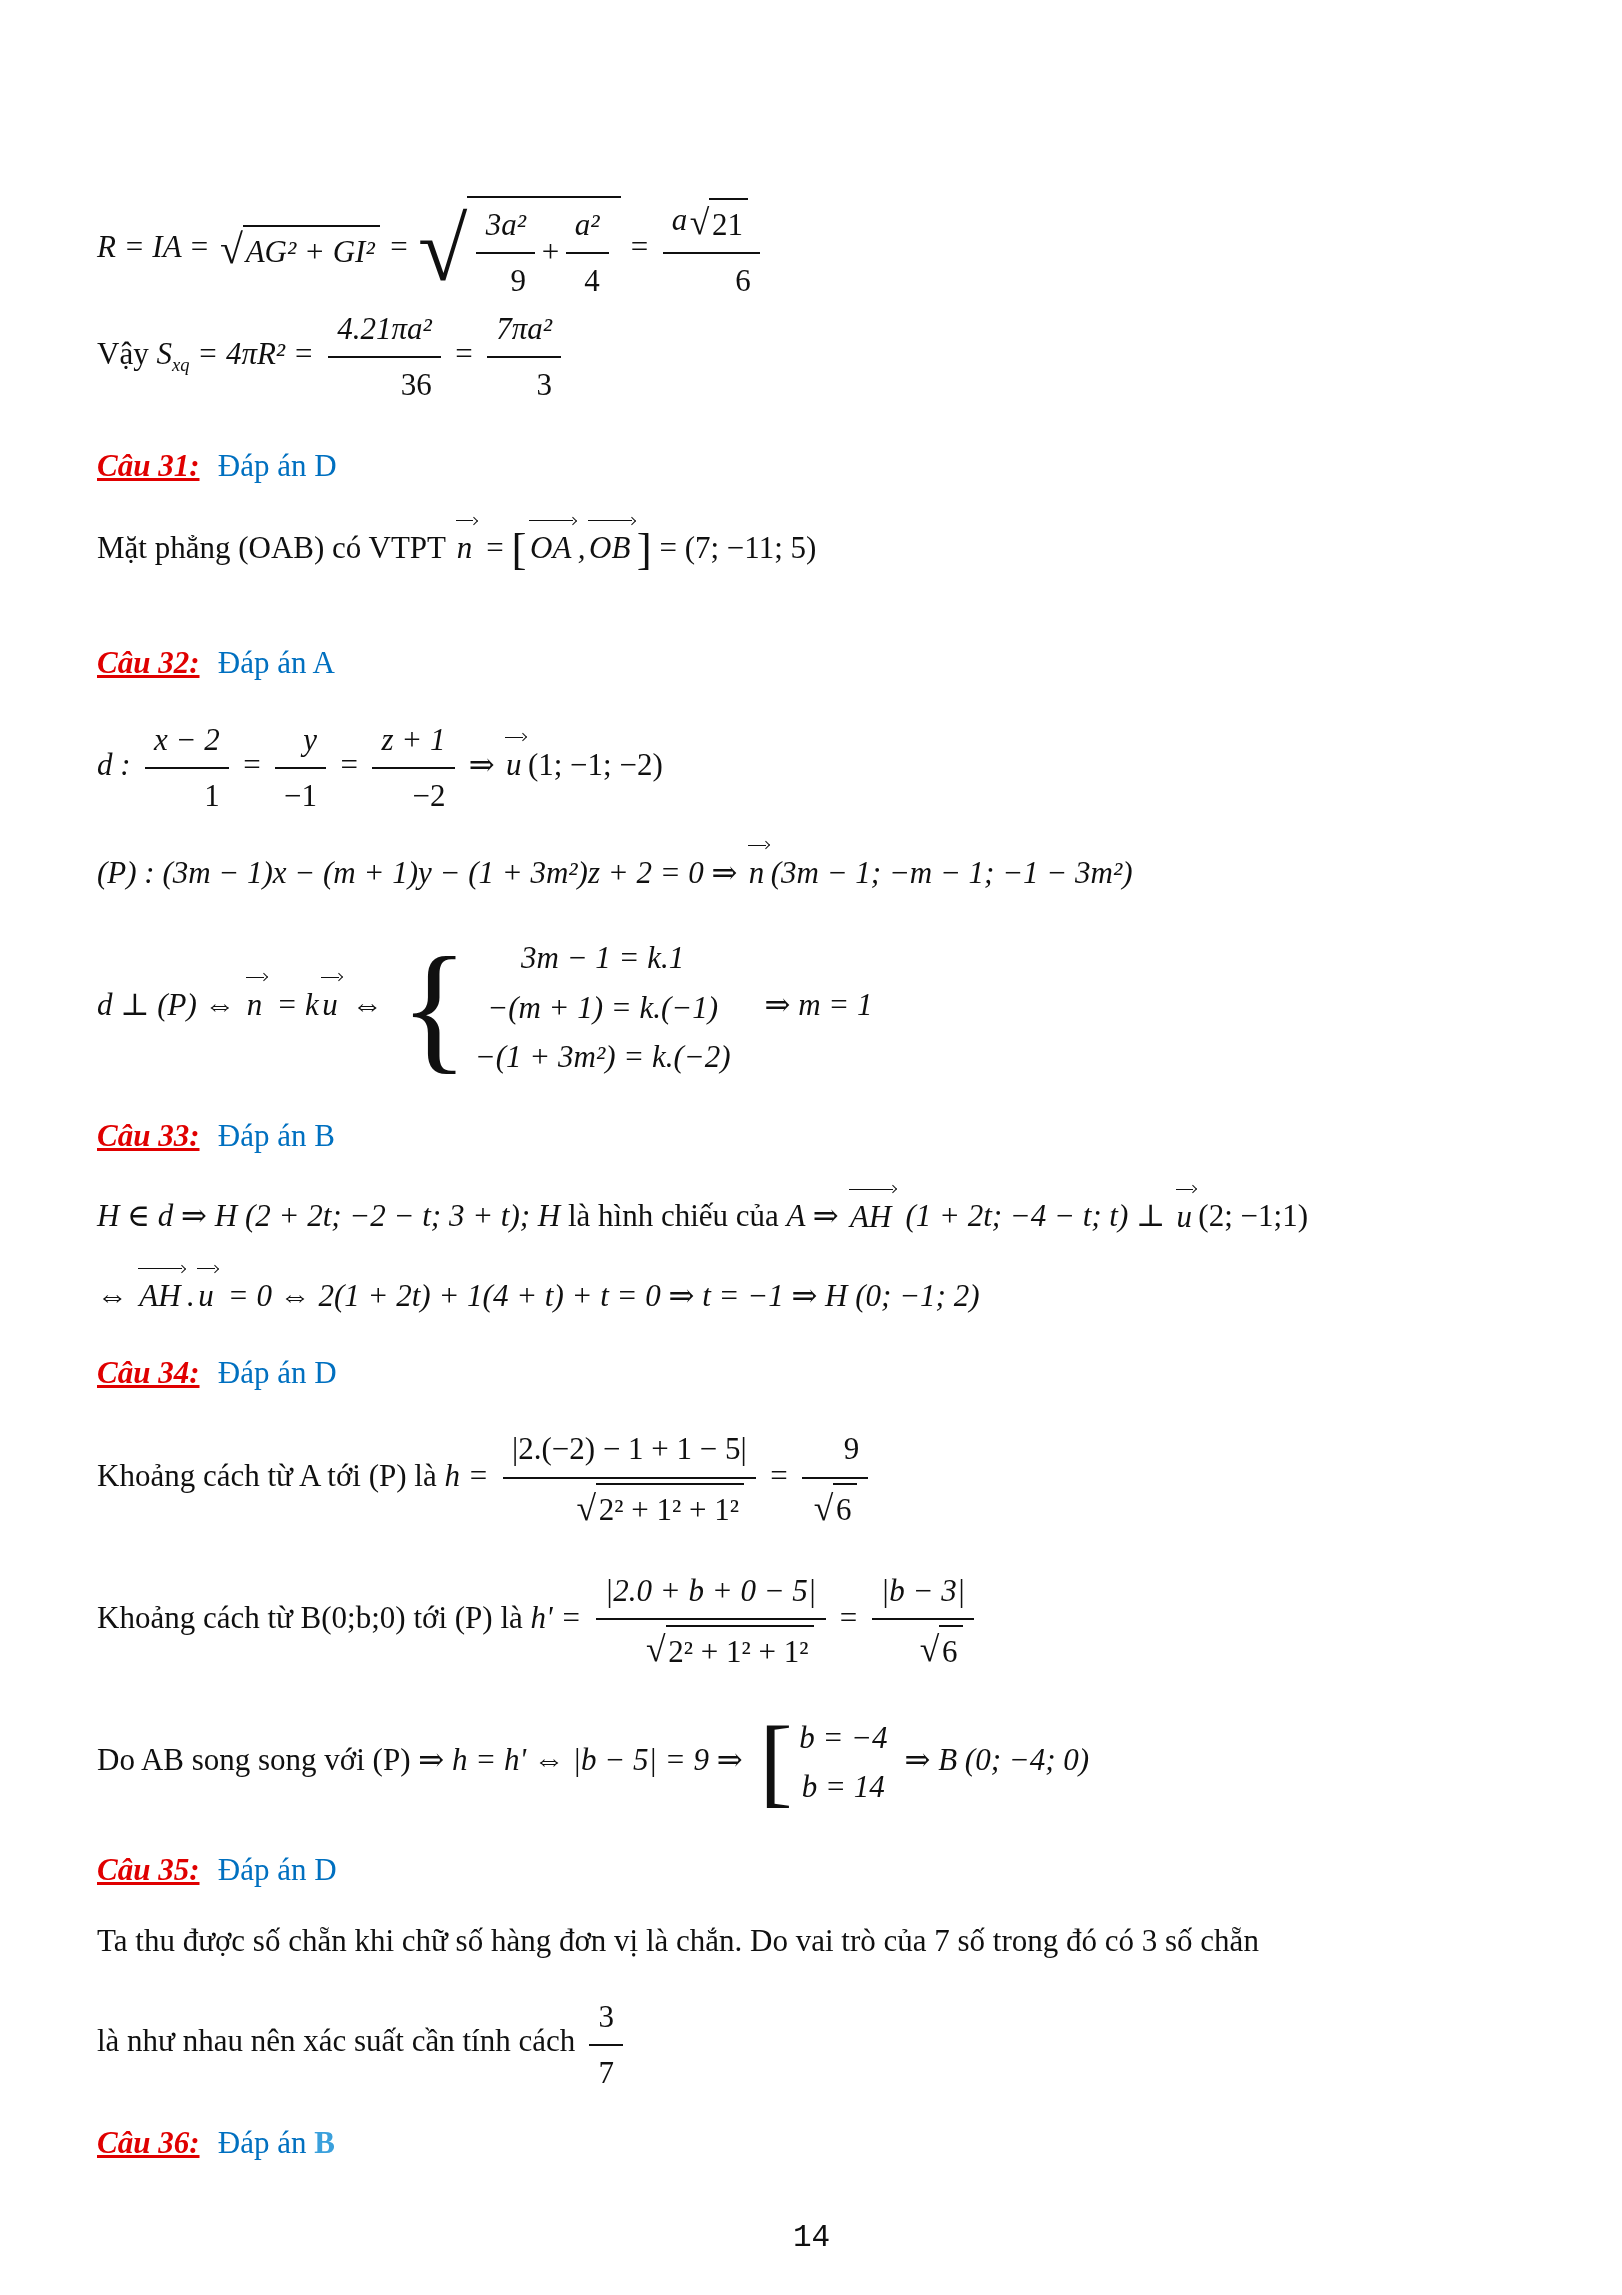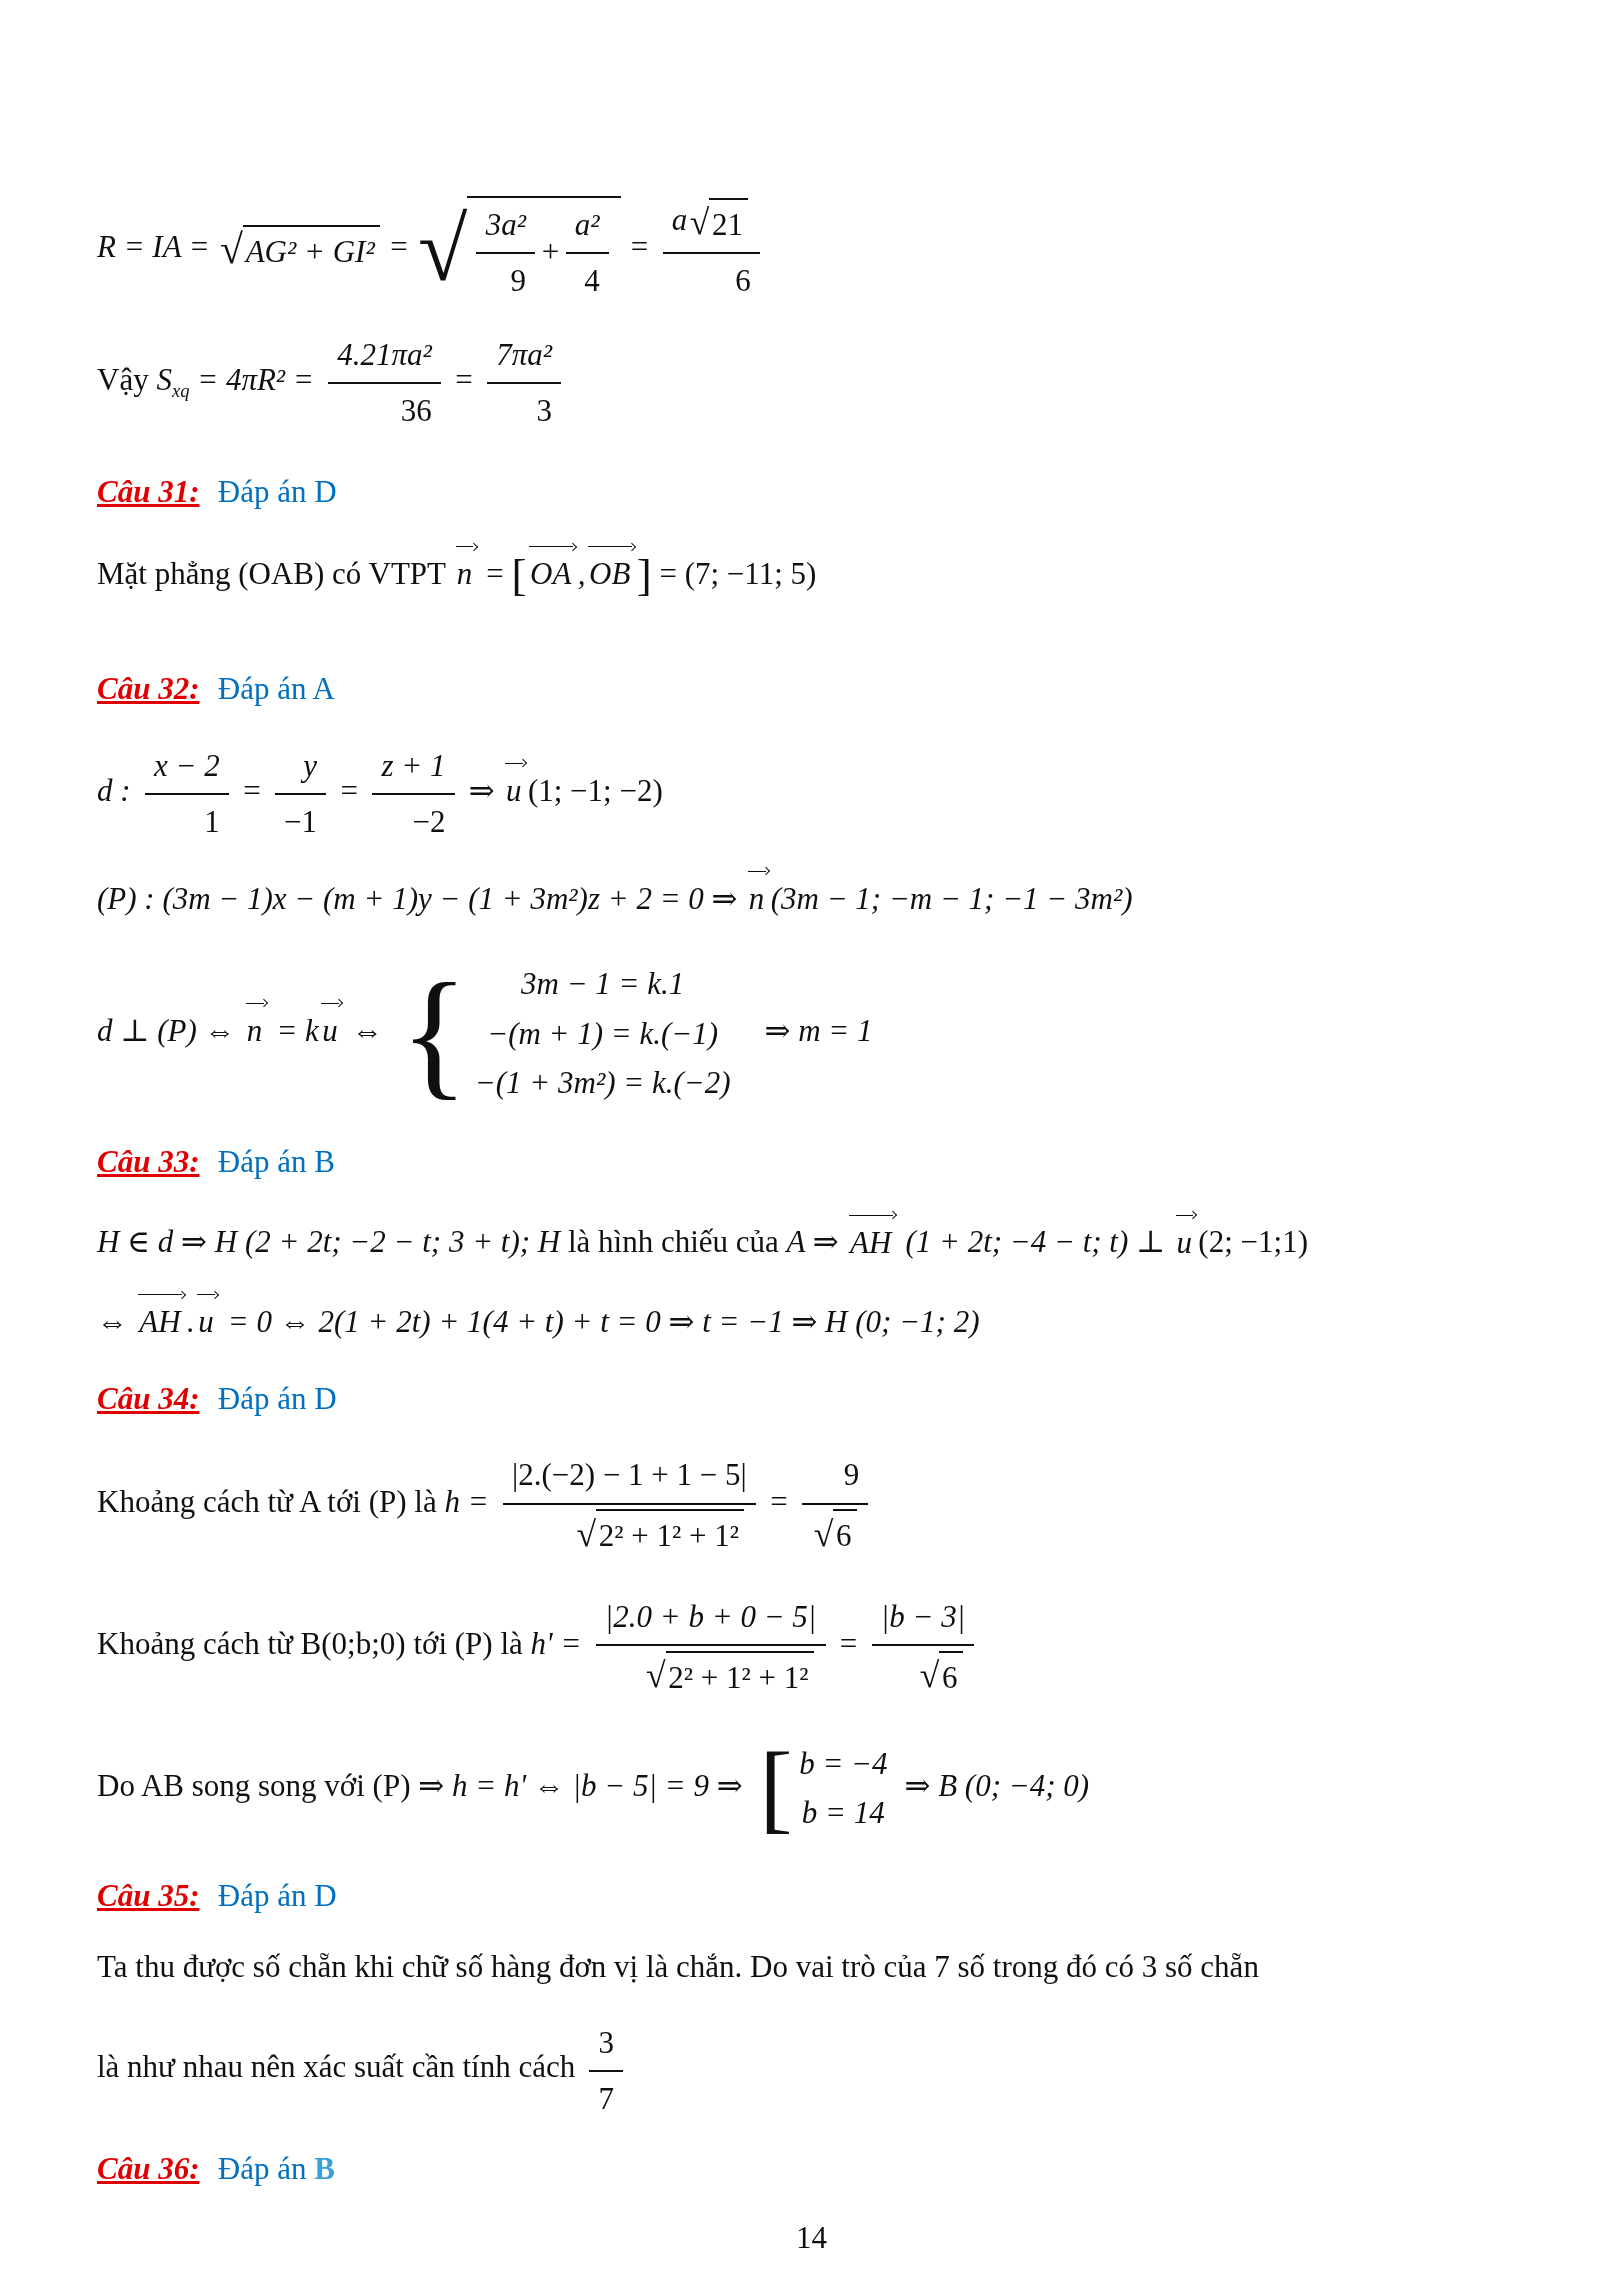--- a/index.html
+++ b/index.html
@@ -49,29 +49,29 @@
 
   .cases { display: inline-flex; align-items: center; vertical-align: middle; margin: 0 9.2px; }
   .cases .brace { font-size: 4.6em; line-height: 0.85; margin-right: 6.5px; font-style: normal; }
   .cases .rows { display: inline-block; }
   .cases .row { display: block; line-height: 1.6; text-align: center; }
   .cases.sq .brace { font-size: 3.2em; }
 
   .bigbr { font-size: 1.45em; vertical-align: -0.14em; line-height: 1; font-style: normal; }
   sub { font-size: 0.6em; }
   .gap-l { margin-left: 17px; }
-  .footer { position: absolute; left: 0; right: 0; top: 2220px; text-align: center; }
+  .footer { position: absolute; left: 0; right: 0; top: 2220px; text-align: center; font-family: Liberation Mono, monospace; }
 </style>
 </head>
 <body>
 
 <div class="page">
   <div class="content">
 
-    <div class="line" style="margin-bottom:26px">
+    <div class="line" style="">
       <span class="mi">R = IA =</span>
       <span class="sqrt med">
           <span class="rad">√</span>
           <span class="body mi">AG² + GI²</span>
         </span>
       <span>=</span>
       <span class="sqrt tall">
           <span class="rad">√</span>
           <span class="body">
         <span class="frac">

